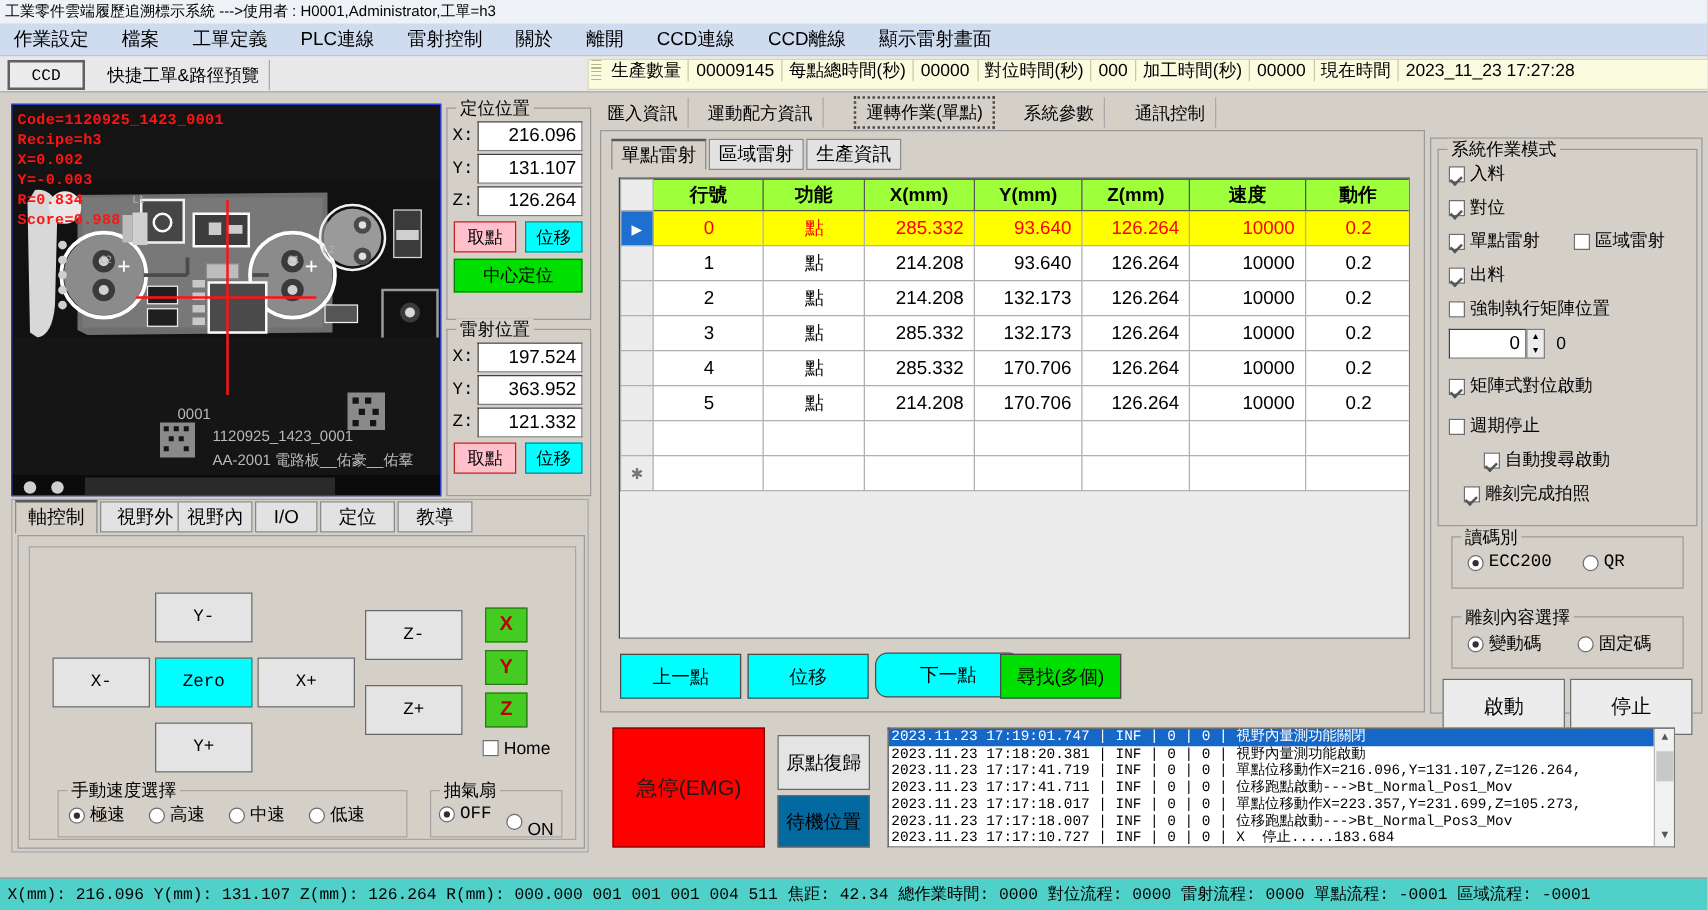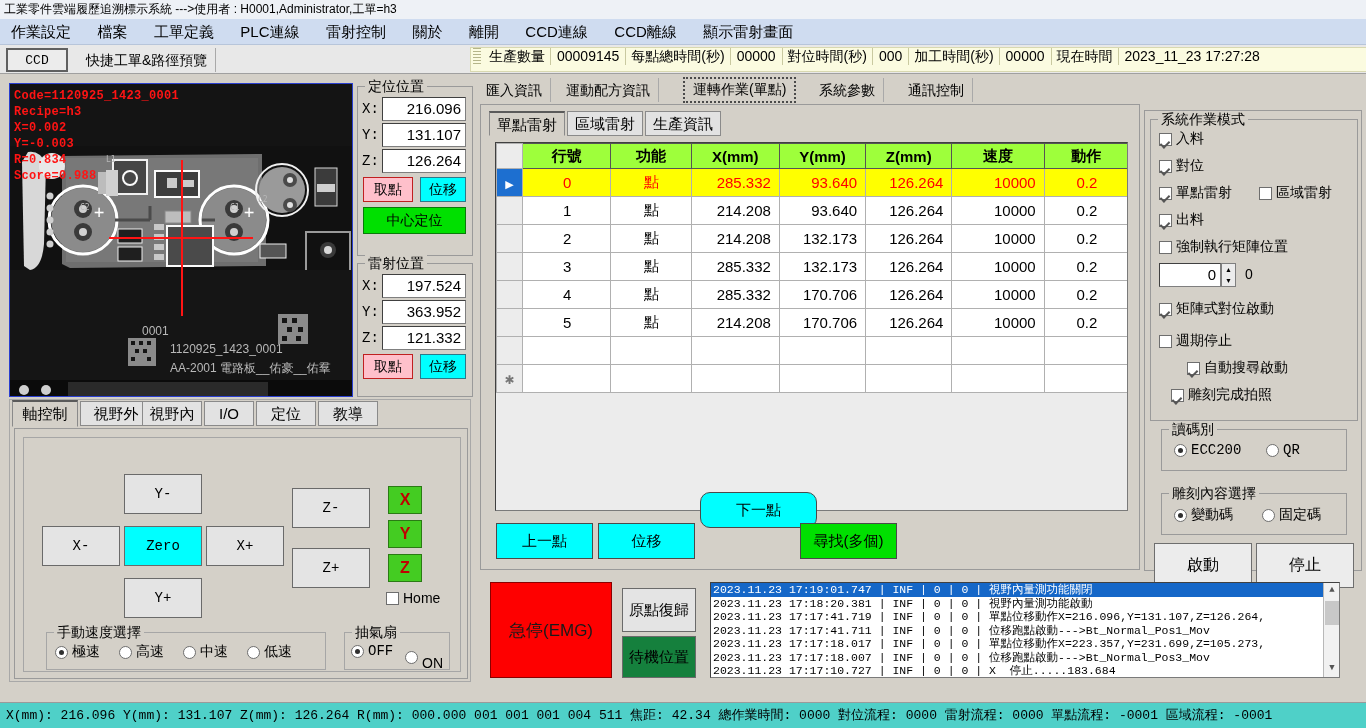--- a/index.html
+++ b/index.html
@@ -639,21 +639,21 @@
           <td></td>
           <td></td>
           <td class="c"></td>
         </tr>
       </tbody>
   </table>
 </div>
 
 <div class="actbtn" style="left:496px; top:523px; width:97px;">上一點</div>
 <div class="actbtn" style="left:598px; top:523px; width:97px;">位移</div>
-<div class="actbtn" style="left:700px; top:492px; width:117px;border-radius:10px;">下一點</div>
+<div class="actbtn" style="left:700px; top:522px; width:117px;border-radius:10px;">下一點</div>
 <div class="actbtn green" style="left:800px; top:523px; width:97px;">尋找(多個)</div>
 
 <div id="rightpanel">
   <div class="grp" style="left:5px; top:8px; width:208px; height:302px; background:#d4d0c8;">
     <span class="grp-title">系統作業模式</span>
 
     <div class="cb" style="left:8px; top:10px;">
       <span class="cbbox on"></span>
       <span>入料</span>
     </div>
@@ -726,21 +726,21 @@
       <span>固定碼</span>
     </div>
   </div>
 
   <div class="btn" style="left:9px; top:432px; width:98px; height:45px; font-size:16px;">啟動</div>
   <div class="btn" style="left:111px; top:432px; width:98px; height:45px; font-size:16px;">停止</div>
 </div>
 
 <div id="emg">急停(EMG)</div>
 <div class="sbtn" style="left:622px; top:588px; width:74px; height:44px; background:#e4e4e4;">原點復歸</div>
-<div class="sbtn" style="left:622px; top:636px; width:74px; height:42px; background:#15803d;">待機位置</div>
+<div class="sbtn" style="left:622px; top:636px; width:74px; height:42px; background:#0369a1;">待機位置</div>
 
 <div id="logbox">
   <div id="loglines">
       <div class="logline sel">2023.11.23 17:19:01.747 | INF | 0 | 0 | 視野內量測功能關閉</div>
       <div class="logline">2023.11.23 17:18:20.381 | INF | 0 | 0 | 視野內量測功能啟動</div>
       <div class="logline">2023.11.23 17:17:41.719 | INF | 0 | 0 | 單點位移動作X=216.096,Y=131.107,Z=126.264,</div>
       <div class="logline">2023.11.23 17:17:41.711 | INF | 0 | 0 | 位移跑點啟動---&gt;Bt_Normal_Pos1_Mov</div>
       <div class="logline">2023.11.23 17:17:18.017 | INF | 0 | 0 | 單點位移動作X=223.357,Y=231.699,Z=105.273,</div>
       <div class="logline">2023.11.23 17:17:18.007 | INF | 0 | 0 | 位移跑點啟動---&gt;Bt_Normal_Pos3_Mov</div>
       <div class="logline">2023.11.23 17:17:10.727 | INF | 0 | 0 | X  停止.....183.684</div>

